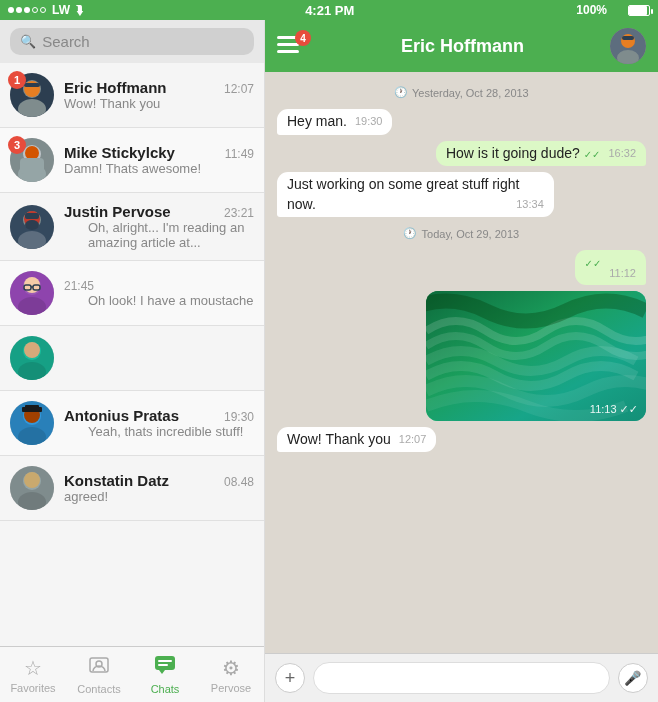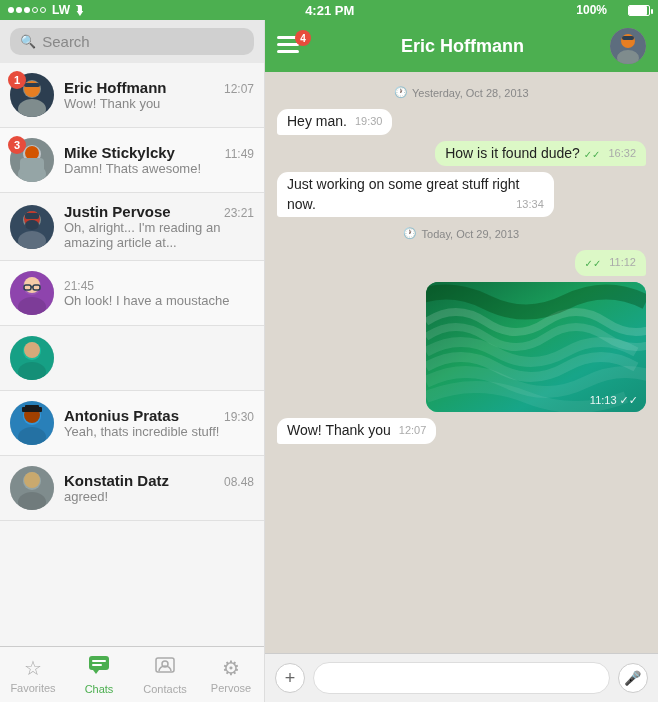--- a/index.html
+++ b/index.html
@@ -114,21 +114,21 @@
       font-size: 11px;
       font-weight: bold;
       display: flex; align-items: center; justify-content: center;
     }
 
     .chat-info { flex: 1; min-width: 0; }
     .chat-name-row { display: flex; justify-content: space-between; align-items: baseline; }
     .chat-name { font-size: 15px; font-weight: 600; color: #222; }
     .chat-time { font-size: 12px; color: #999; }
     .chat-preview { font-size: 13px; color: #888; white-space: nowrap; overflow: hidden; text-overflow: ellipsis; }
-    .chat-preview.two-line { white-space: normal; display: -webkit-box; -webkit-line-clamp: 2; -webkit-box-orient: vertical; overflow: hidden; }
+    .chat-preview.two-line { white-space: normal; display: -webkit-box; -webkit-line-clamp: 2; -webkit-box-orient: vertical; overflow: hidden; margin-left: 24px; }
 
     
     .tab-bar {
       height: 56px;
       background: #f7f7f7;
       border-top: 1px solid #ccc;
       display: flex;
     }
     .tab-item {
       flex: 1;
@@ -432,43 +432,43 @@
           <div class="chat-preview">agreed!</div>
         </div>
       </div>
 
     </div>
 
     <div class="tab-bar">
       <div class="tab-item">
         <span class="tab-icon">☆</span>
         <span class="tab-label">Favorites</span>
+      </div>
+      <div class="tab-item">
+        <span class="tab-icon">
+          <svg width="22" height="22" viewBox="0 0 22 22" fill="none" xmlns="http://www.w3.org/2000/svg">
+            <rect x="2" y="4" width="18" height="14" rx="2" stroke="#aaa" stroke-width="1.5" fill="none"></rect>
+            <circle cx="11" cy="10" r="3" stroke="#aaa" stroke-width="1.5" fill="none"></circle>
+            <path d="M5 17c0-3 3-5 6-5s6 2 6 5" stroke="#aaa" stroke-width="1.5" fill="none"></path>
+          </svg>
+        </span>
+        <span class="tab-label">Contacts</span>
       </div>
       <div class="tab-item">
         <span class="tab-icon active">
           <svg width="22" height="22" viewBox="0 0 22 22" fill="none" xmlns="http://www.w3.org/2000/svg">
             <rect x="1" y="2" width="20" height="14" rx="3" fill="#4CAF50"></rect>
             <path d="M5 16l3 4 3-4" fill="#4CAF50"></path>
             <rect x="4" y="6" width="14" height="2" rx="1" fill="white"></rect>
             <rect x="4" y="10" width="10" height="2" rx="1" fill="white"></rect>
           </svg>
         </span>
         <span class="tab-label active">Chats</span>
       </div>
       <div class="tab-item">
-        <span class="tab-icon">
-          <svg width="22" height="22" viewBox="0 0 22 22" fill="none" xmlns="http://www.w3.org/2000/svg">
-            <rect x="2" y="4" width="18" height="14" rx="2" stroke="#aaa" stroke-width="1.5" fill="none"></rect>
-            <circle cx="11" cy="10" r="3" stroke="#aaa" stroke-width="1.5" fill="none"></circle>
-            <path d="M5 17c0-3 3-5 6-5s6 2 6 5" stroke="#aaa" stroke-width="1.5" fill="none"></path>
-          </svg>
-        </span>
-        <span class="tab-label">Contacts</span>
-      </div>
-      <div class="tab-item">
         <span class="tab-icon">⚙</span>
         <span class="tab-label">Pervose</span>
       </div>
     </div>
 
   </div>
 
   <div class="right-panel">
 
     <div class="chat-header">
@@ -502,41 +502,41 @@
 
       <div class="message incoming">
         <div class="bubble incoming">
           <span>Hey man.</span>
           <span class="msg-time" style="float:right;margin-left:8px;margin-top:2px;">19:30</span>
         </div>
       </div>
 
       <div class="message outgoing">
         <div class="bubble outgoing">
-          <span>How is it found dude?</span>
+          <span>How is it going dude?</span>
           <span class="msg-time" style="float:right;margin-left:8px;margin-top:2px;">16:32</span>
           <span class="msg-ticks">✓✓</span>
         </div>
       </div>
 
       <div class="message incoming">
         <div class="bubble incoming">
           <span>Just working on some great stuff right now.</span>
           <span class="msg-time" style="float:right;margin-left:8px;margin-top:2px;">13:34</span>
         </div>
       </div>
 
       <div class="date-separator">
         <span>🕐</span>
         <span>Today, Oct 29, 2013</span>
       </div>
 
       <div class="message outgoing">
         <div class="bubble outgoing">
-          <span class="msg-time" style="float:right;margin-left:8px;margin-top:2px;">11:12</span>
+          <span class="msg-time" style="float:right;margin-left:8px;margin-top:13px;">11:12</span>
           <span class="msg-ticks">✓✓</span>
         </div>
       </div>
 
       <div class="message outgoing">
         <div class="image-bubble">
           <svg width="220" height="130" viewBox="0 0 220 130" xmlns="http://www.w3.org/2000/svg" preserveAspectRatio="xMidYMid slice">
             <defs>
               <linearGradient id="bg" x1="0%" y1="0%" x2="100%" y2="100%">
                 <stop offset="0%" style="stop-color:#0d6b3c"></stop>

